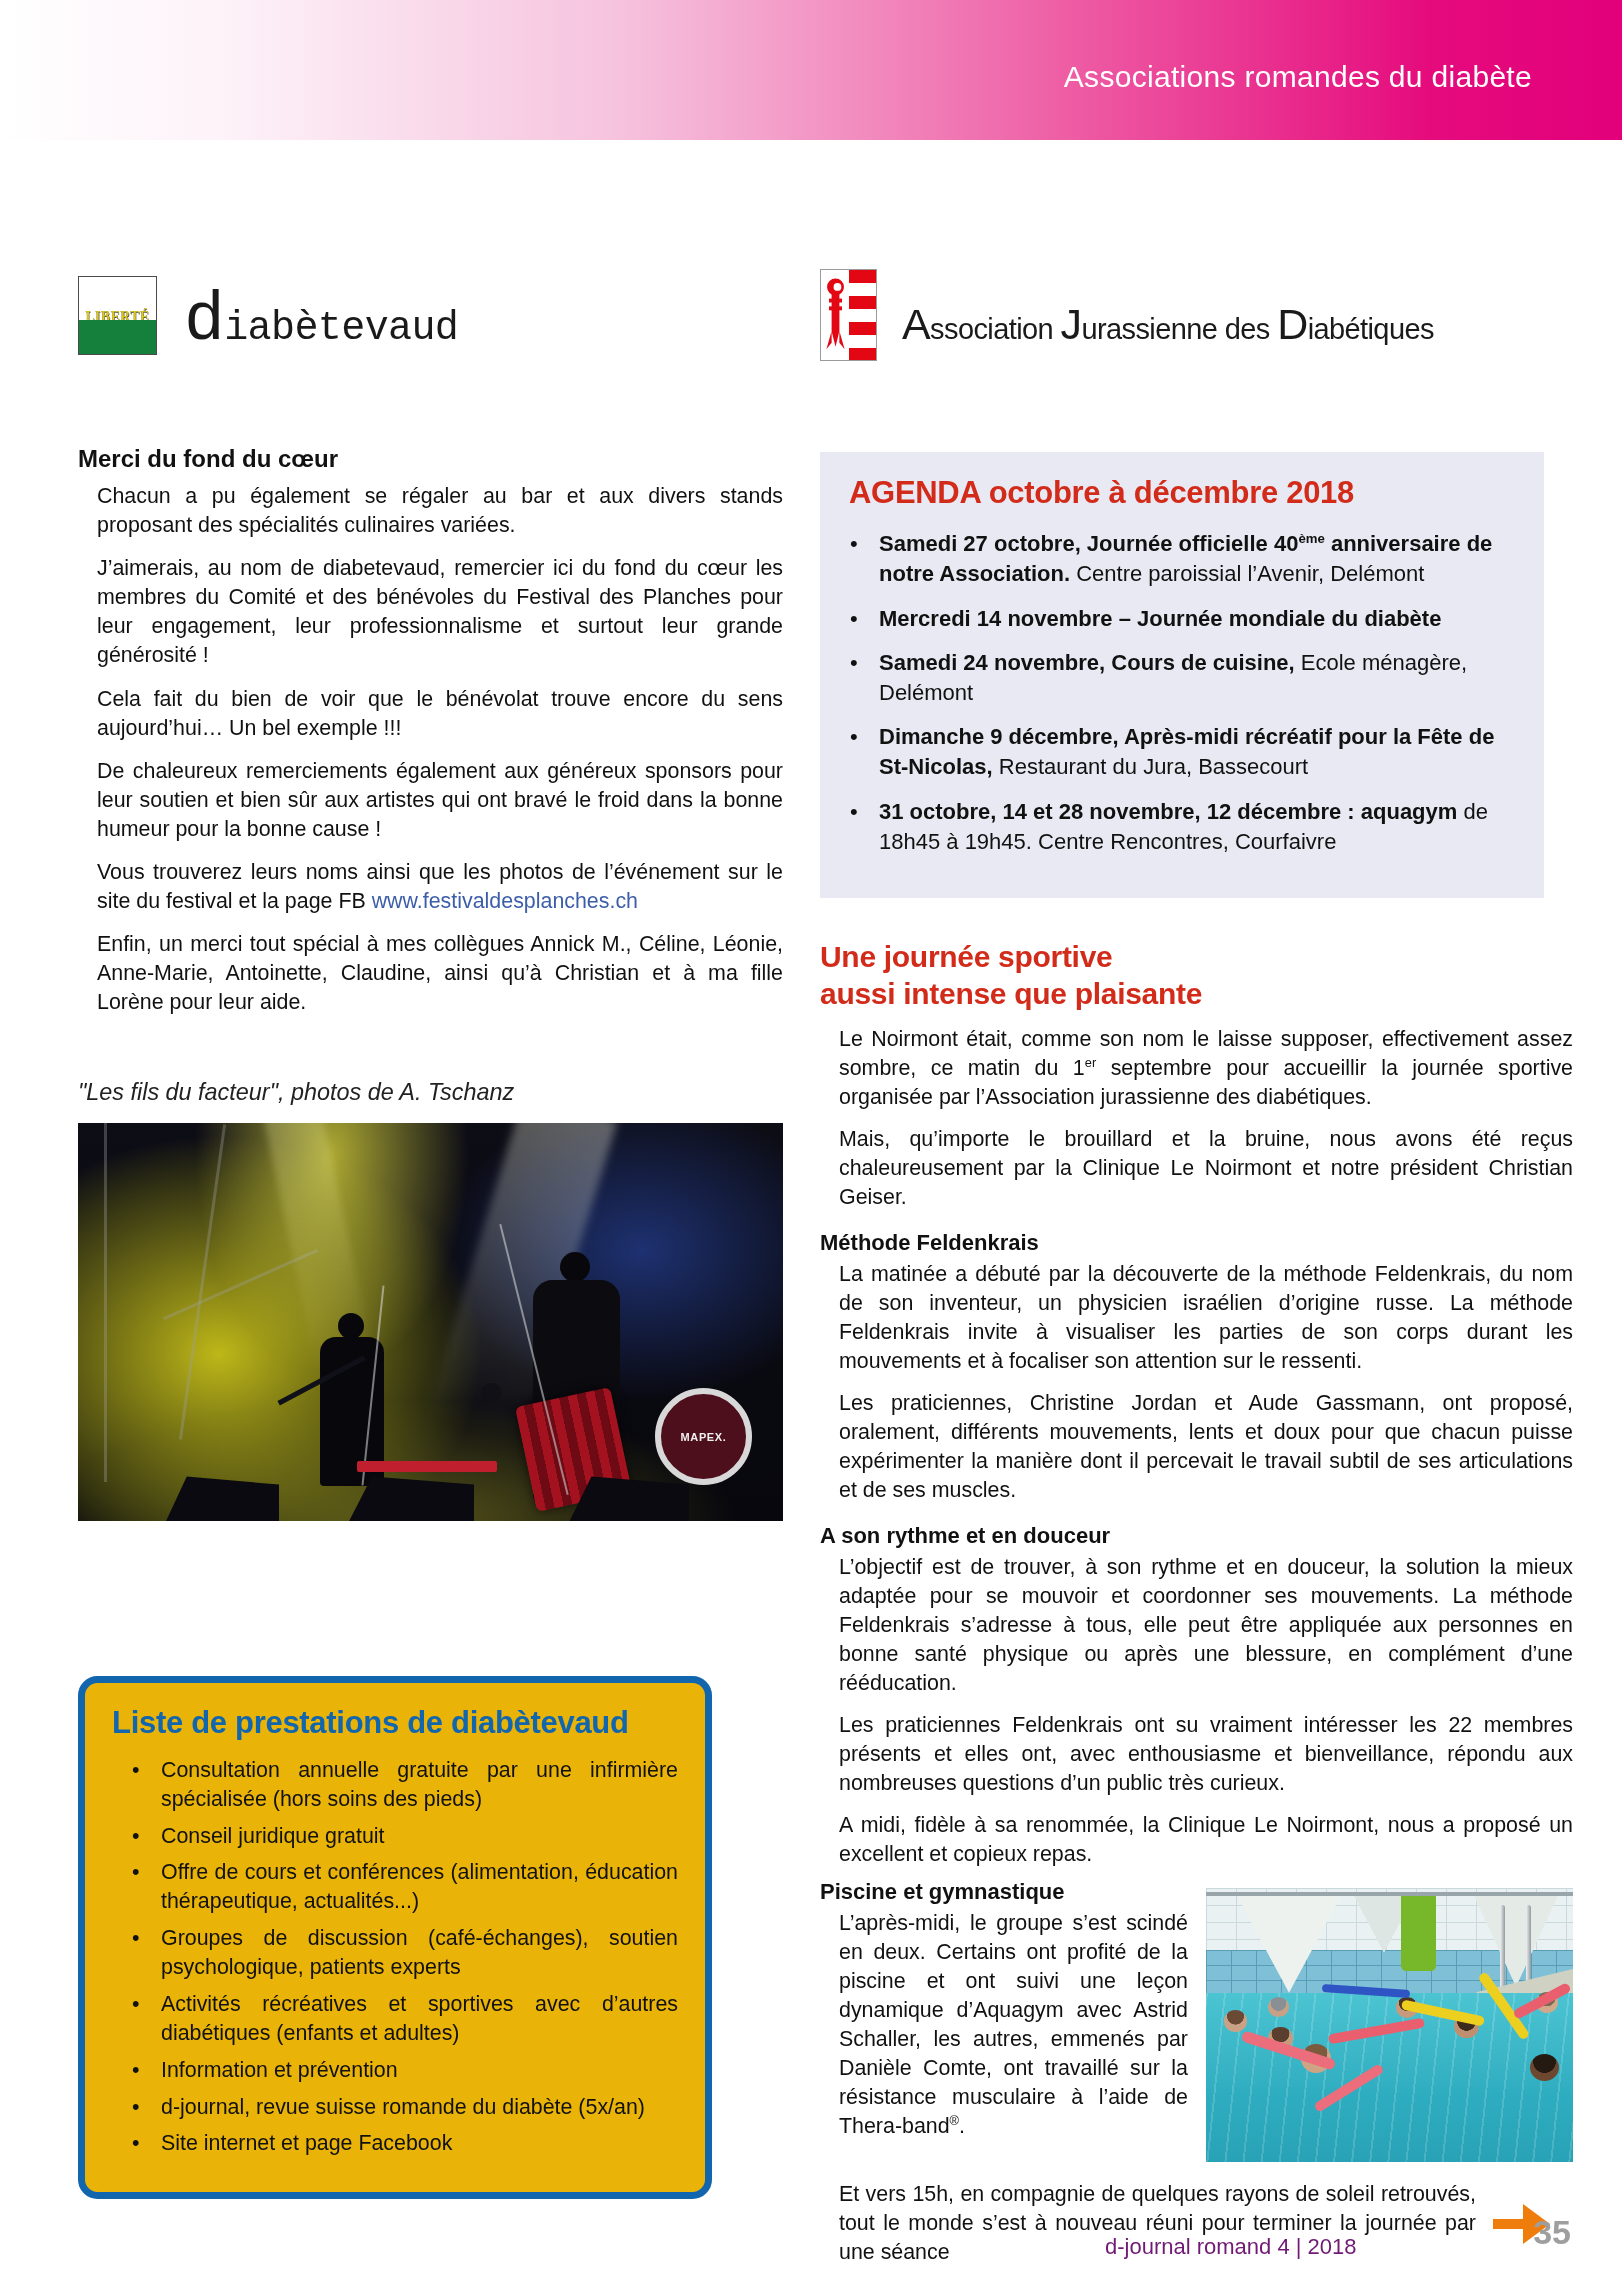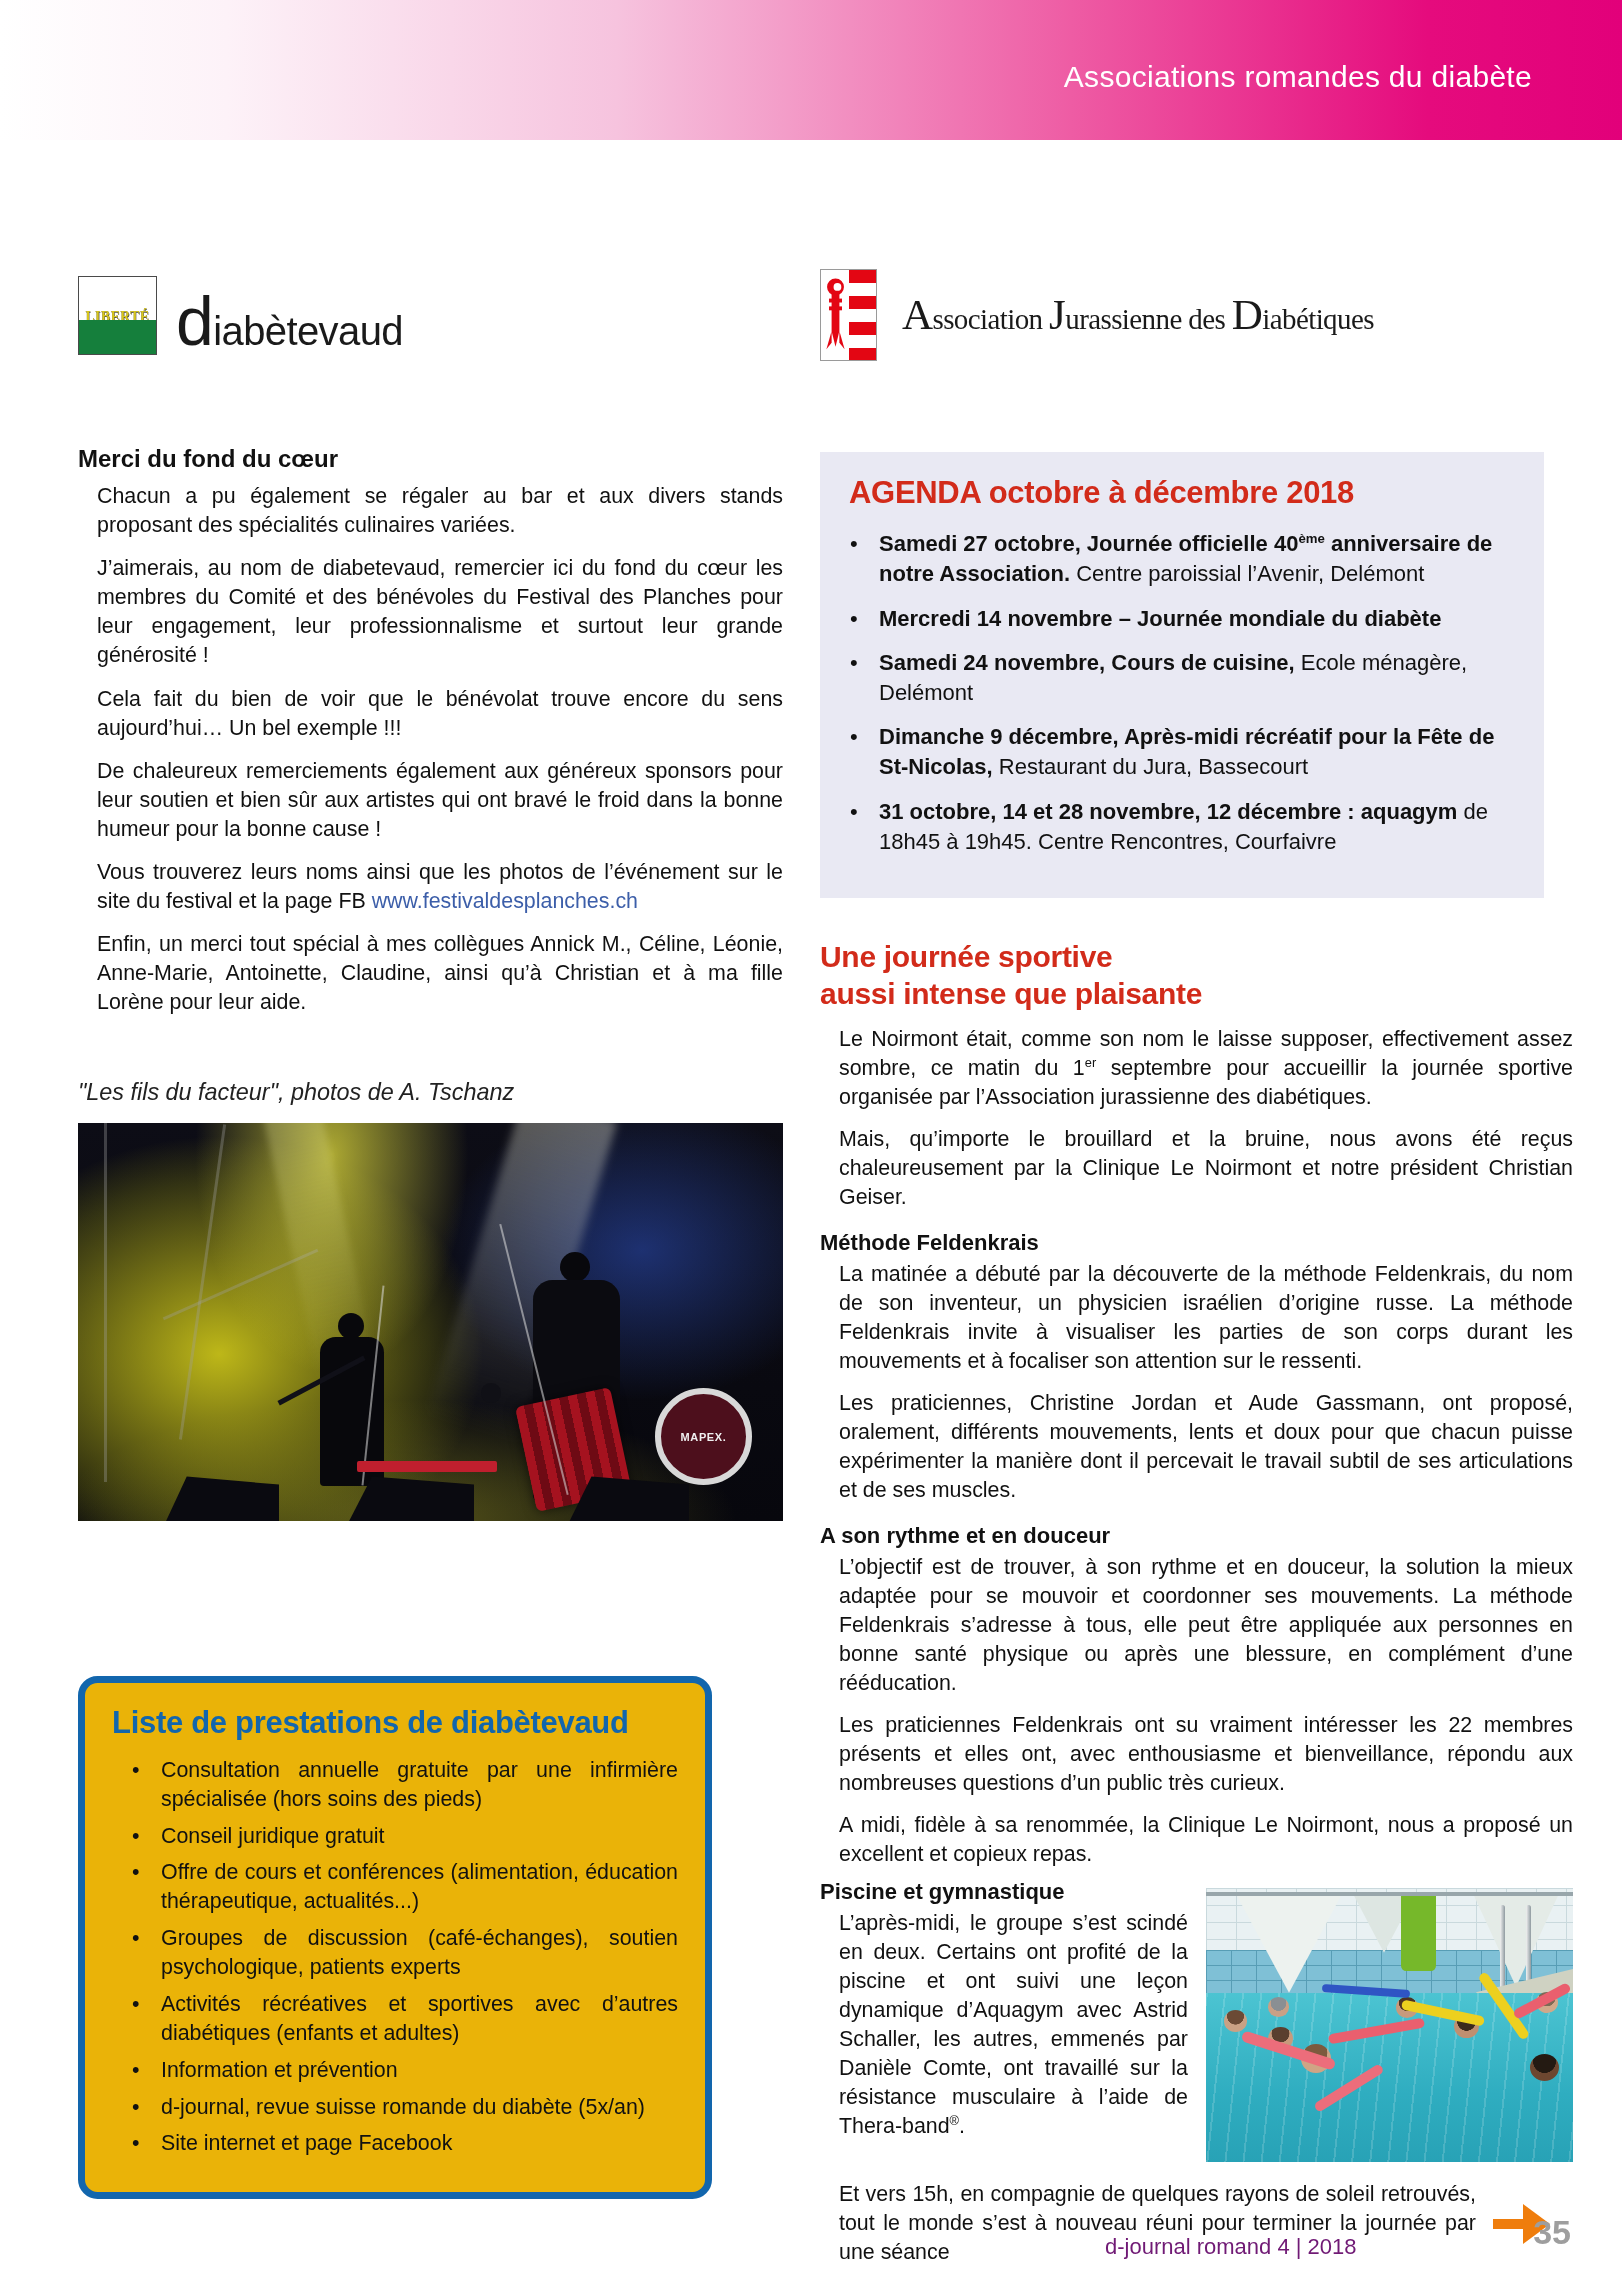--- a/index.html
+++ b/index.html
@@ -25,21 +25,21 @@
   
   .dv-logo-row { display:flex; align-items:flex-end; height:83px; }
   .vd-flag { width:79px; height:79px; border:0.6px solid #4a4a4a; position:relative; background:#ffffff; flex:0 0 auto; }
   .vd-flag-top { position:absolute; left:0; top:0; width:100%; height:56%; background:#ffffff;
     display:flex; flex-direction:column; align-items:center; justify-content:center;margin-top:30px; }
   .vd-flag-top span { font-family:"Liberation Serif", serif; font-weight:bold; color:#d8c71e;
     text-shadow:0 0 0.6px #555, 0.6px 0.6px 0 #555; line-height:1.05; }
   .vd-line1, .vd-line3 { font-size:13.6px; letter-spacing:0.6px; }
   .vd-line2 { font-size:9px; }
   .vd-flag-bottom { position:absolute; left:0; bottom:0; width:100%; height:44%; background:#157f3c; }
-  .dv-wordmark { margin-left:19px; color:#1a1a1a; white-space:nowrap; letter-spacing:-0.6px; }
+  .dv-wordmark { margin-left:27px; color:#1a1a1a; white-space:nowrap; letter-spacing:-0.6px;font-family:Liberation Mono, monospace; }
   .dv-initial { font-size:68px; line-height:1; }
   .dv-rest { font-size:40px; line-height:1; }
 
   .merci-heading { margin-top:90px; font-size:24px; font-weight:bold; color:#111; }
   .col-left p.body { margin-top:9px; }
   .p-space { margin-top:14.3px !important; }
   .link { color:#3c5ea9; text-decoration:none; }
   .signature { margin-top:10.4px; text-align:right; font-style:italic; font-size:22px; color:#222; }
   .caption { margin-top:62px; font-style:italic; font-size:23.4px; color:#222; }
 
@@ -79,21 +79,21 @@
   .prest-list { list-style:none; padding-left:30px; }
   .prest-list li { position:relative; margin-bottom:7.8px; }
   .prest-list li::before { content:"•"; position:absolute; left:-29px; top:0; font-size:21.4px; color:#111; }
 
   
   .ajd-row { display:flex; align-items:flex-end; height:95px; }
   .jura-crest { width:57px; height:92px; border:0.6px solid #9a9a9a; display:flex; flex:0 0 auto; background:#fff; }
   .crest-left { width:50%; height:100%; position:relative; background:#ffffff; }
   .crest-right { width:50%; height:100%;
     background:repeating-linear-gradient(180deg,#e30613 0 13px,#ffffff 13px 26px); }
-  .ajd-title { margin-left:25px; margin-bottom:22px; color:#1a1a1a; white-space:nowrap; letter-spacing:-0.6px;font-family:Liberation Serif, serif; }
+  .ajd-title { margin-left:25px; margin-bottom:12px; color:#1a1a1a; white-space:nowrap; letter-spacing:-0.6px; }
   .ajd-big { font-size:43px; }
   .ajd-small { font-size:29px; }
 
   
   .agenda { margin-top:91px; width:724px; background:#e9e9f3; padding:23.4px 26px 27px 29px; }
   .agenda-title { color:#d22b1a; font-size:31px; font-weight:bold; letter-spacing:-0.3px; }
   .agenda-list { list-style:none; margin-top:18px; padding-left:30px; }
   .agenda-list li { position:relative; font-size:22px; line-height:30px; color:#111; margin-bottom:14.3px; }
   .agenda-list li::before { content:"•"; position:absolute; left:-29px; top:0; font-size:22px; }
   .agenda-list b { font-weight:bold; }

